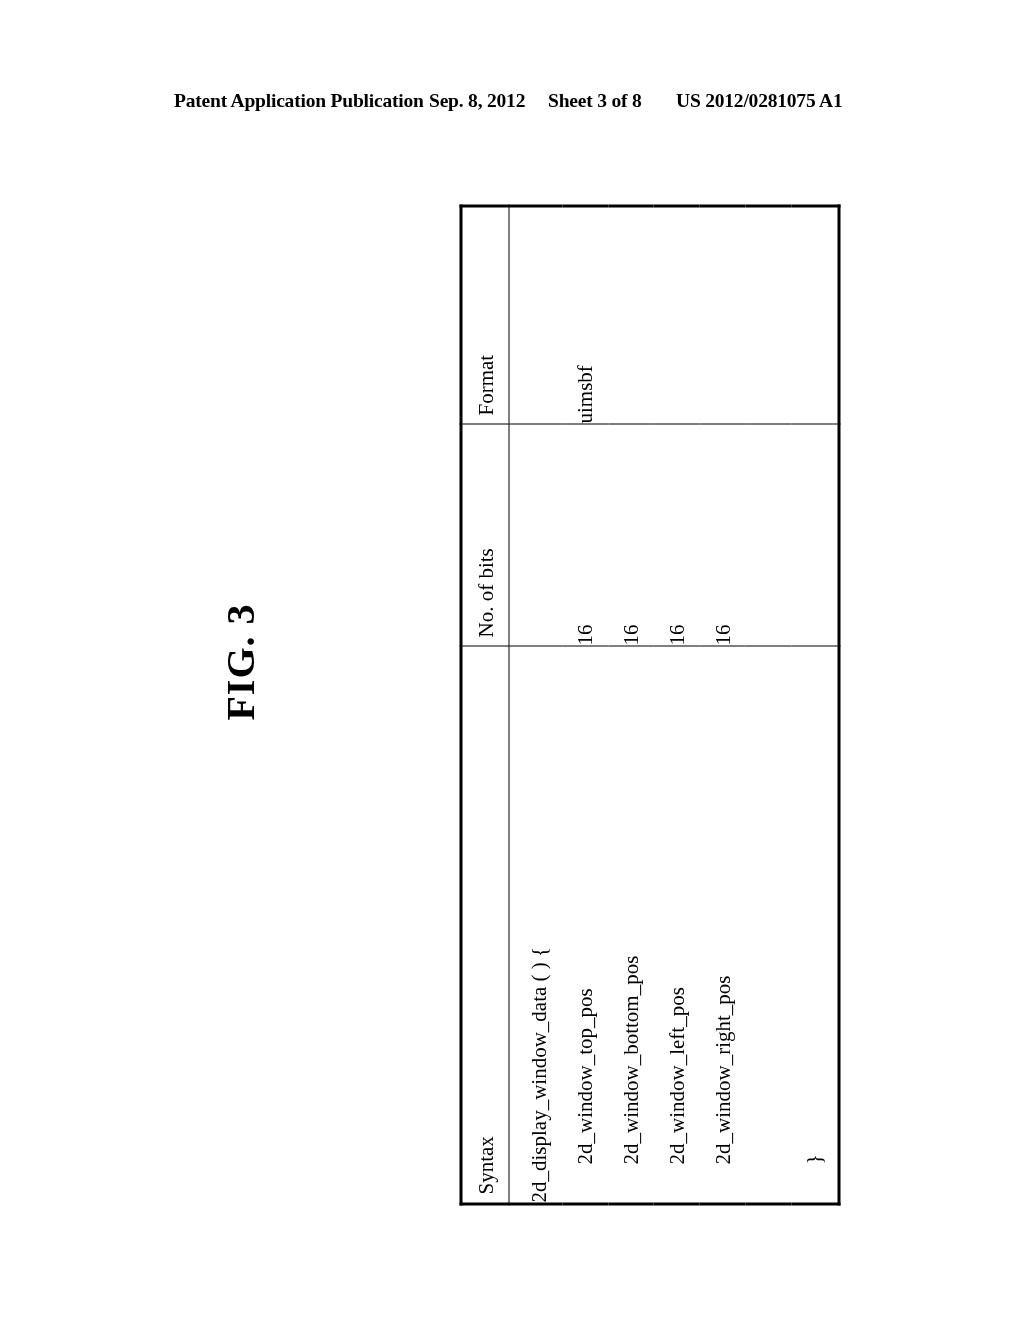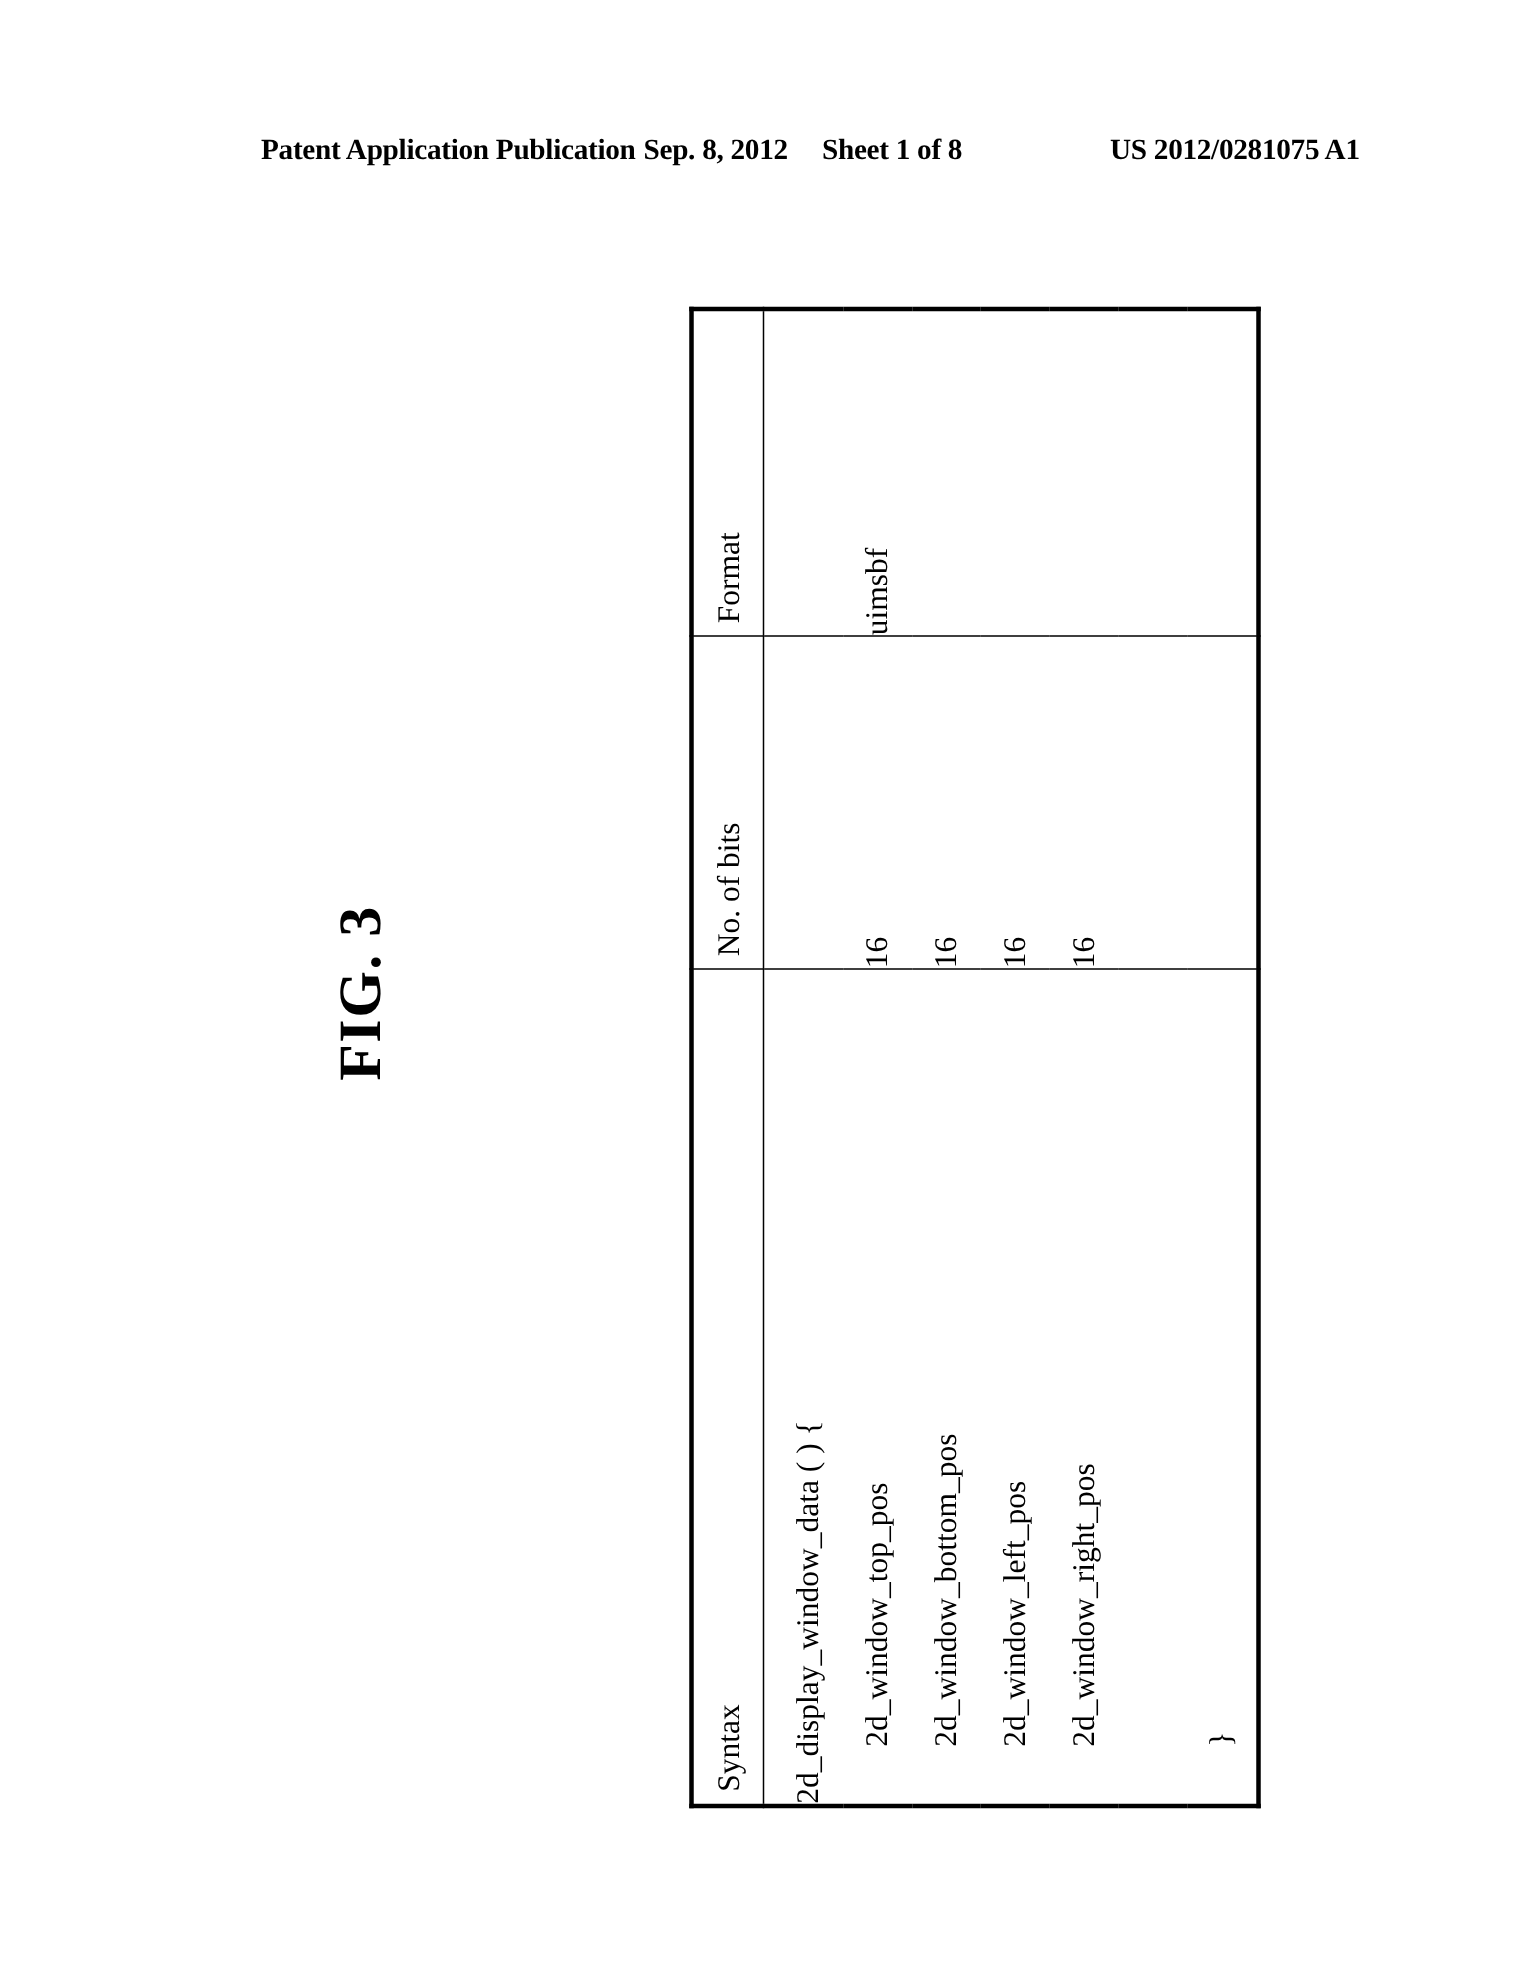--- a/index.html
+++ b/index.html
@@ -26,21 +26,21 @@
     display: flex;
     align-items: center;
     font-weight: bold;
     font-size: 19.5px;
     letter-spacing: -0.2px;
     white-space: nowrap;
   }
   #page-header .hdr-pub    { position: absolute; left: 130px; margin-left: 44px; }
   #page-header .hdr-date   { position: absolute; left: 429px; }
   #page-header .hdr-sheet  { position: absolute; left: 548px; }
-  #page-header .hdr-docnum { position: absolute; left: 740px; }
+  #page-header .hdr-docnum { position: absolute; left: 676px; }
 
   
   #figure-label {
     position: absolute;
     left: 160px;
     top: 582px;
     width: 160px;
     height: 160px;
   }
   #figure-label .rot {
@@ -111,21 +111,21 @@
   .indent-1 { padding-left: 38px !important; }
   .spacer-row td { height: 150px; }
   .brace-row td  { height: 46px; }
 </style>
 </head>
 <body>
 
 <div id="page-header">
   <span class="hdr-pub">Patent Application Publication</span>
   <span class="hdr-date">Sep. 8, 2012</span>
-  <span class="hdr-sheet">Sheet 1 of 8</span>
+  <span class="hdr-sheet">Sheet 3 of 8</span>
   <span class="hdr-docnum">US 2012/0281075 A1</span>
 </div>
 
 <div id="figure-label">
   <span class="rot">FIG. 3</span>
 </div>
 
 <div id="table-rot-wrapper">
   <table class="syntax-table">
     <colgroup>

